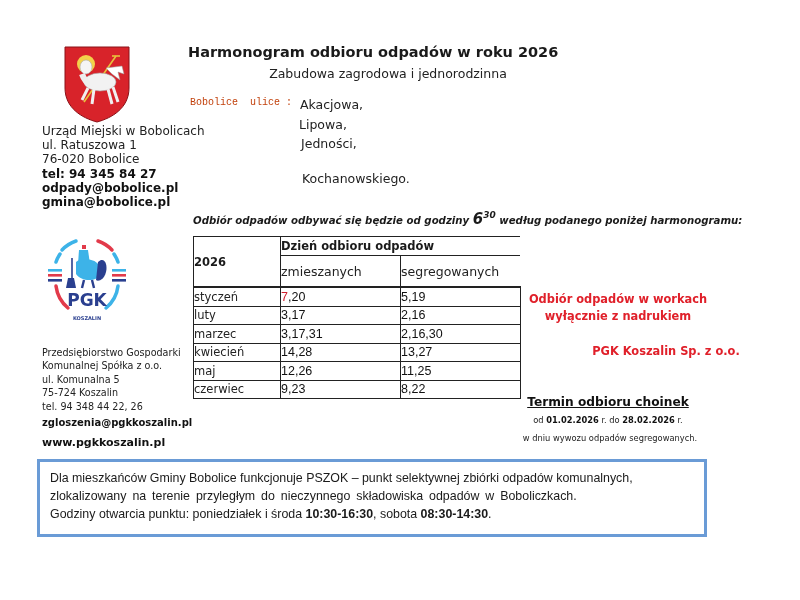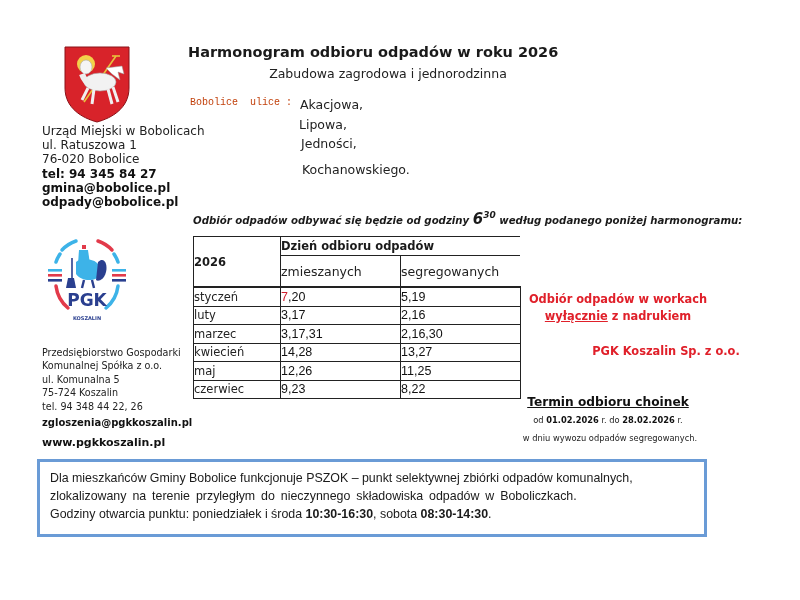--- a/index.html
+++ b/index.html
@@ -18,21 +18,21 @@
     #office .b { font-weight: bold; color: #111; }
 
     
     #title { left: 188px; top: 44px; width: 400px; text-align: left; font-size: 14.5px; font-weight: bold; color: #1a1a1a; }
     #subtitle { left: 188px; top: 66px; width: 400px; text-align: center; font-size: 12.5px; color: #222; }
     #streets-label { left: 190px; top: 97px; font-size: 10px; color: #c2410c; white-space: pre; font-family: Liberation Mono, monospace; }
     .street { position: absolute; font-size: 12.5px; color: #222; }
     #street-0 { left: 300px; top: 97px; }
     #street-1 { left: 299px; top: 117px; }
     #street-2 { left: 301px; top: 136px; }
-    #street-3 { left: 302px; top: 162px; }
+    #street-3 { left: 302px; top: 171px; }
 
     
     #intro { left: 193px; top: 210px; font-size: 10.2px; font-weight: bold; font-style: italic; color: #1a1a1a; white-space: nowrap; }
     #intro .hour { font-size: 15px; }
     #intro sup { font-size: 9px; vertical-align: 6px; }
 
     
     #schedule { left: 193px; top: 236px; border-collapse: collapse; font-size: 11.5px; }
     #schedule td, #schedule th { border: 1.4px solid #222; padding: 0; text-align: left; }
     #schedule th { font-weight: bold; }
@@ -40,21 +40,21 @@
     #schedule .group-head { height: 18px; font-size: 11.5px; border-right: none; }
     #schedule .sub-head { width: 119px; height: 30px; font-weight: normal; font-size: 12.5px; color: #222; }
     #schedule .sub-head.last { border-right: none; }
     #schedule tbody td { height: 17.5px; font-family: "Liberation Sans", sans-serif; font-size: 12.5px; color: #111; margin-top: 44px; }
     #schedule tbody td.month { font-family: "DejaVu Sans", sans-serif; font-size: 11.5px; color: #222; }
     #schedule tbody tr:first-child td { border-top: 2px solid #222; }
     .red-day { color: #d0202f; }
 
     
     #bags { left: 520px; top: 291px; width: 196px; text-align: center; font-size: 11.4px; font-weight: bold; color: #e0202a; line-height: 17px; }
-    #bags .u { text-decoration: underline; }
+    #bags .u { }
     #bags-company { left: 520px; top: 344px; width: 196px; text-align: center; font-size: 11.4px; font-weight: bold; color: #e0202a; }
 
     
     #trees-title { left: 510px; top: 395px; width: 196px; text-align: center; font-size: 12.2px; font-weight: bold; color: #111; text-decoration: underline; }
     #trees-dates { left: 510px; top: 415px; width: 196px; text-align: center; font-size: 8.3px; color: #222; }
     #trees-dates b { color: #111; }
     #trees-note { left: 510px; top: 433px; width: 200px; text-align: center; font-size: 8.3px; color: #222; }
 
     
     #pgk-logo { left: 46px; top: 234px; width: 82px; height: 92px; }
@@ -90,22 +90,22 @@
   <line x1="32" y1="45" x2="30" y2="60" stroke="#f0f0f0" stroke-width="3"></line>
   <line x1="46" y1="45" x2="50" y2="60" stroke="#f0f0f0" stroke-width="3"></line>
   <line x1="51" y1="43" x2="56" y2="58" stroke="#f0f0f0" stroke-width="3"></line>
 </svg>
 
 <div id="office" class="abs">
   <div>Urząd Miejski w Bobolicach</div>
   <div>ul. Ratuszowa 1</div>
   <div>76-020 Bobolice</div>
   <div class="b">tel: 94 345 84 27</div>
+  <div class="b">odpady@bobolice.pl</div>
   <div class="b">gmina@bobolice.pl</div>
-  <div class="b">odpady@bobolice.pl</div>
 </div>
 
 <div id="title" class="abs">Harmonogram odbioru odpadów w roku 2026</div>
 <div id="subtitle" class="abs">Zabudowa zagrodowa i jednorodzinna</div>
 <div id="streets-label" class="abs">Bobolice  ulice :</div>
 <div id="street-0" class="street">Akacjowa,</div>
 <div id="street-1" class="street">Lipowa,</div>
 <div id="street-2" class="street">Jedności,</div>
 <div id="street-3" class="street">Kochanowskiego.</div>
 

